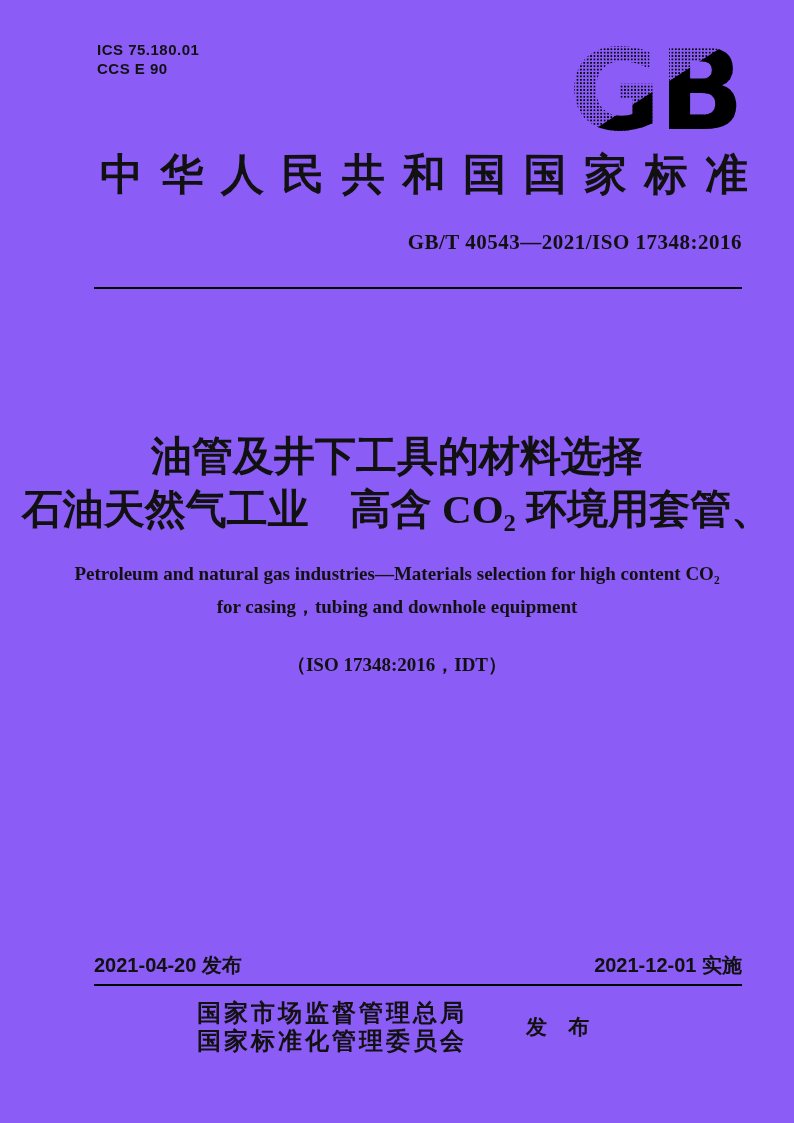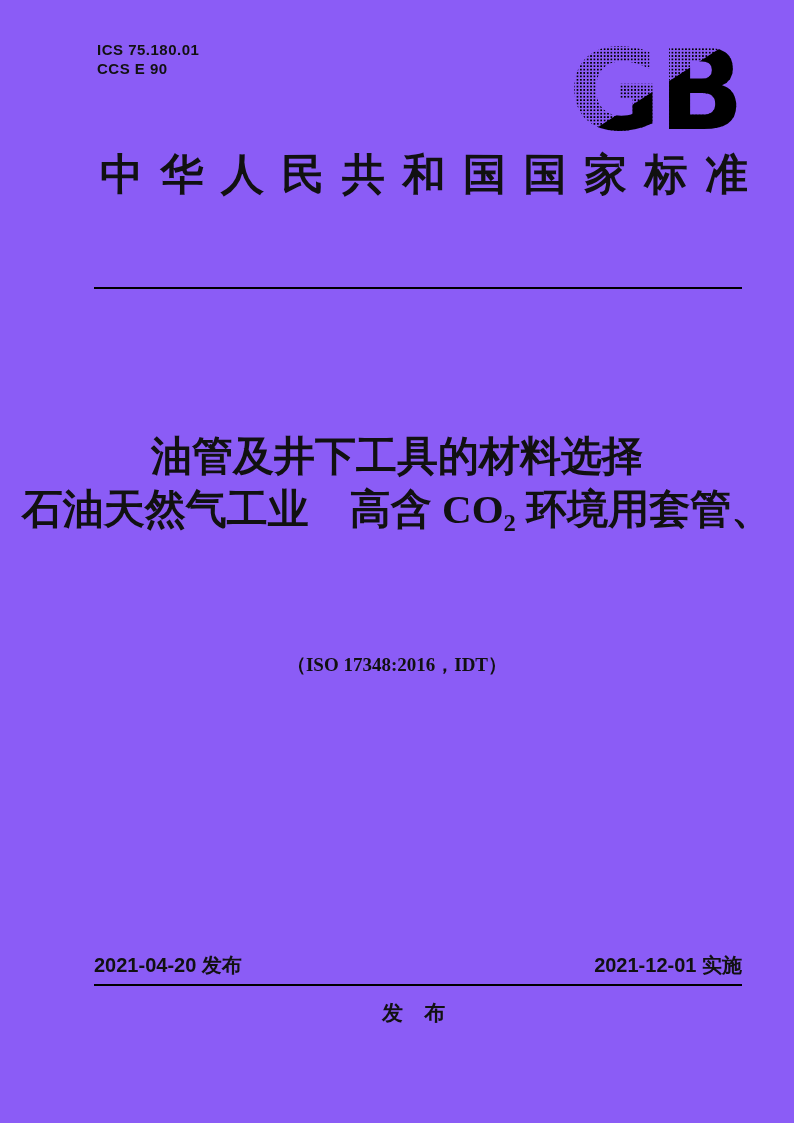--- a/index.html
+++ b/index.html
@@ -155,35 +155,44 @@
     <div>CCS E 90</div>
   </div>
 
   <div class="gb-logo">
     <span class="gb-layer gb-dots">GB</span>
     <span class="gb-layer gb-solid" aria-hidden="true">GB</span>
   </div>
 
   <div class="nat-heading serif">中华人民共和国国家标准</div>
 
+  <div class="std-number serif">GB/T 40543—2021/ISO 17348:2016</div>
 
   <div class="rule rule-top"></div>
 
   <div class="title-zh serif">
     <div>油管及井下工具的材料选择</div>
     <div>石油天然气工业　高含 CO₂ 环境用套管、</div>
   </div>
 
+  <div class="title-en serif">
+    <div>Petroleum and natural gas industries—Materials selection for high content CO₂</div>
+    <div>for casing，tubing and downhole equipment</div>
+  </div>
 
   <div class="iso-note serif">（ISO 17348:2016，IDT）</div>
 
   <div class="dates sans">
     <span>2021-04-20 发布</span>
     <span>2021-12-01 实施</span>
   </div>
 
   <div class="rule rule-bottom"></div>
 
   <div class="issuer serif">
+    <div class="issuer-lines">
+      <div>国家市场监督管理总局</div>
+      <div>国家标准化管理委员会</div>
+    </div>
     <div class="publish-label">发 布</div>
   </div>
 
 </div>
 
 </body></html>

